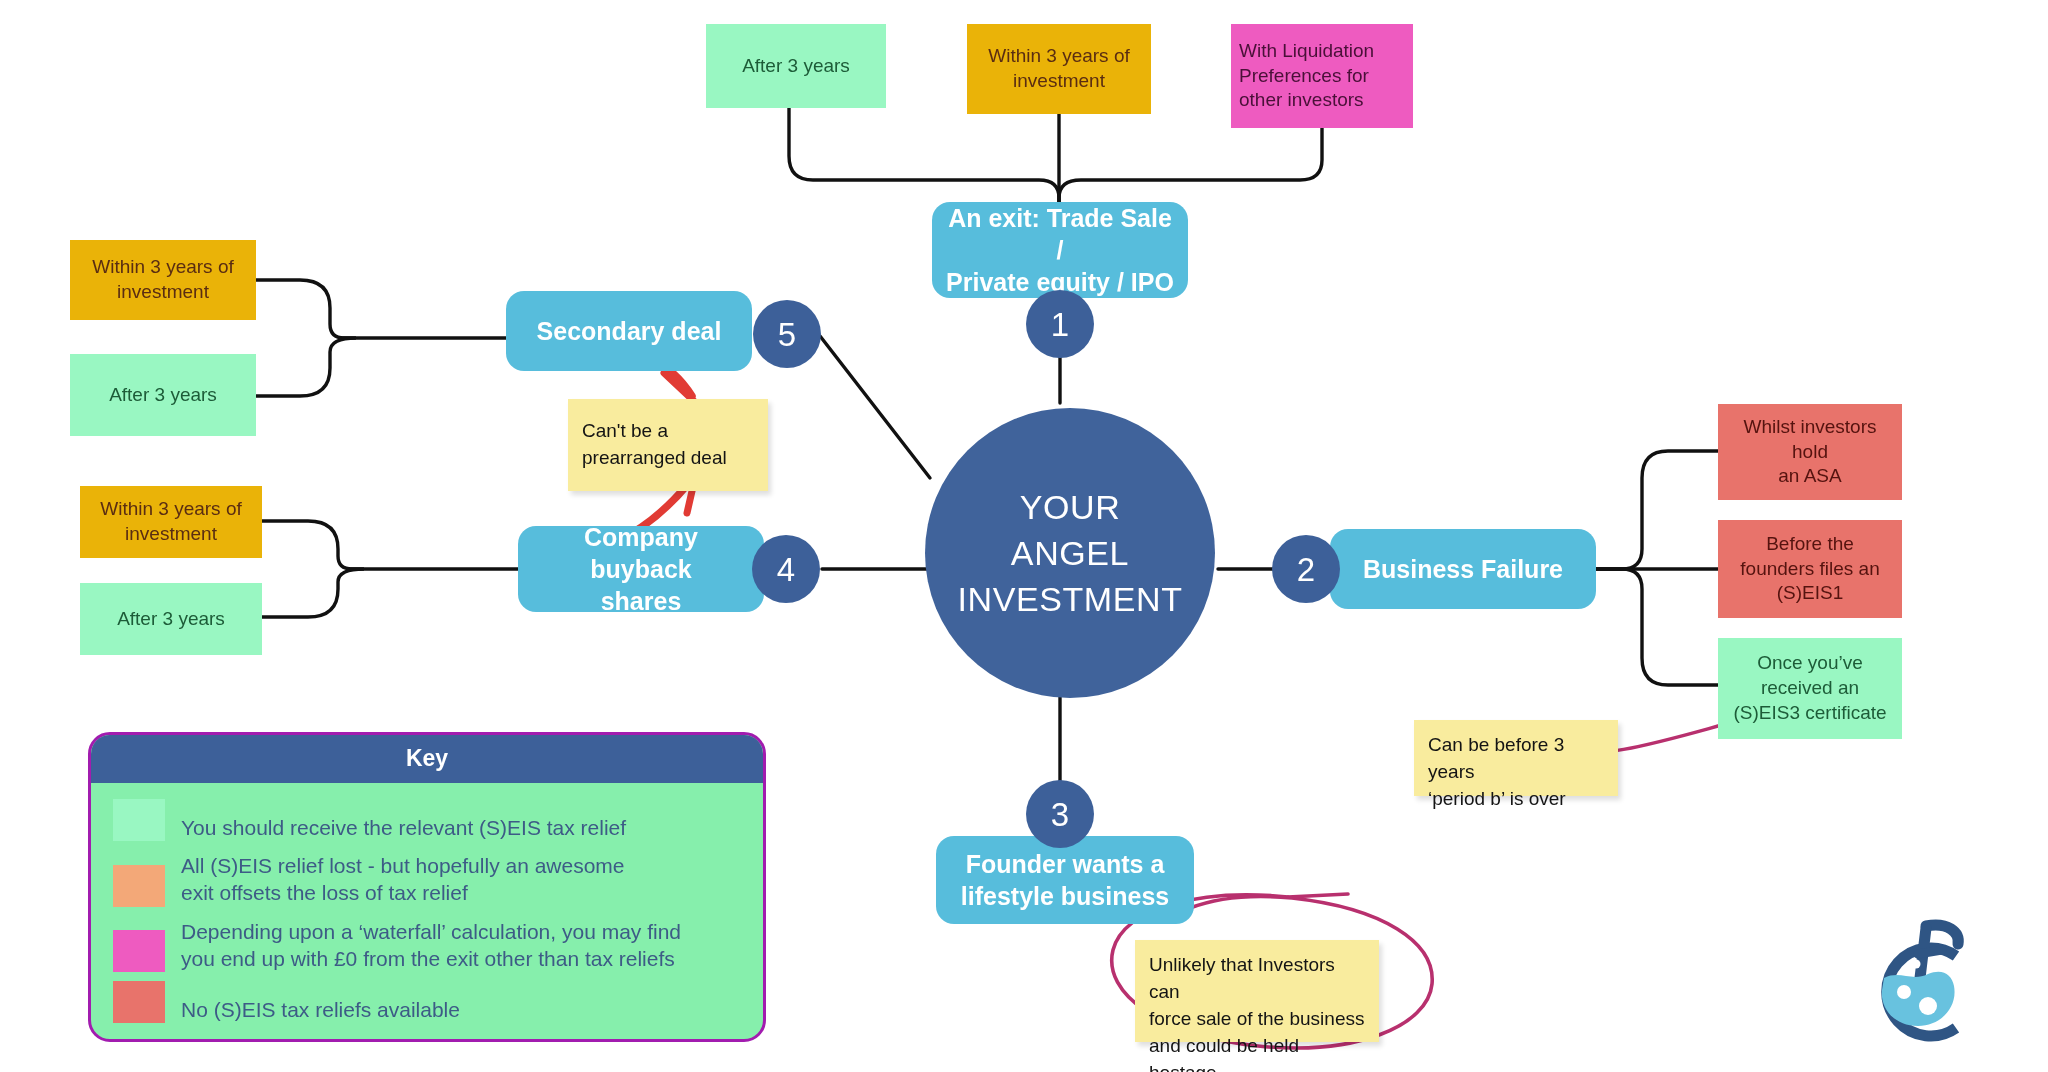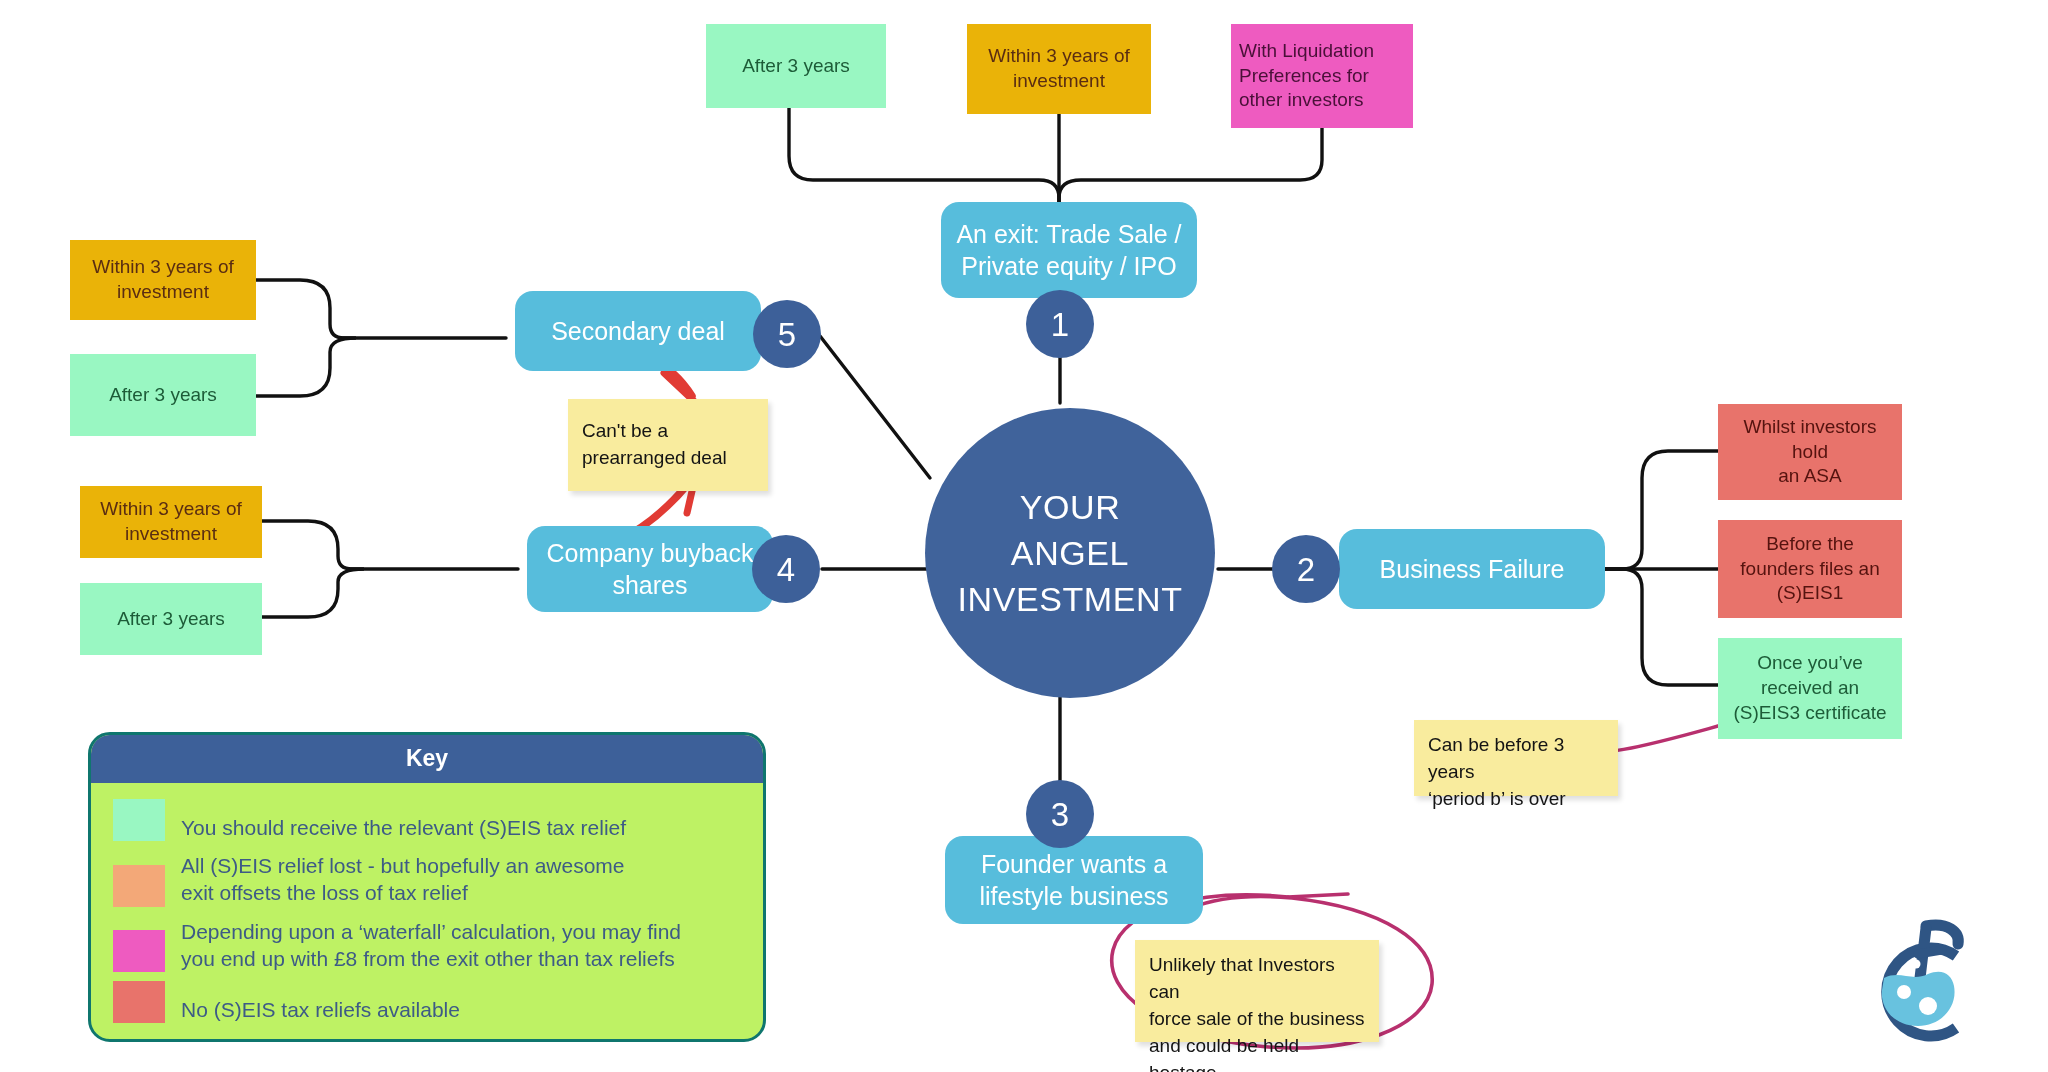--- a/index.html
+++ b/index.html
@@ -20,23 +20,23 @@
     font-size:19px;padding:4px 8px;white-space:pre-line;
   }
   .tile.green{background:#99F7C2;color:#1d5c38;}
   .tile.orange{background:#eab308;color:#5a2d12;}
   .tile.pink{background:#EE5BC0;color:#4a1038;justify-content:flex-start;text-align:left;}
   .tile.red{background:#E8736B;color:#55130f;}
 
   
   .pill{
     position:absolute;box-sizing:border-box;background:#57BDDC;
-    border-radius:18px;color:#ffffff;font-weight:normal;font-size:25px;
+    border-radius:18px;color:#ffffff;font-weight:bold;font-size:25px;
     display:flex;align-items:center;justify-content:center;text-align:center;
-    line-height:1.28;padding:20px 14px;white-space:pre-line;z-index:4;margin-left:9px;
+    line-height:1.28;padding:20px 14px;white-space:pre-line;z-index:4;
   }
 
   
   .numnode{
     position:absolute;background:#3D6099;border-radius:50%;
     color:#ffffff;font-size:33px;line-height:1;
     display:flex;align-items:center;justify-content:center;z-index:5;
   }
 
   
@@ -50,22 +50,22 @@
   
   .sticky{
     position:absolute;box-sizing:border-box;background:#F9EC9E;
     color:#141414;font-size:19px;line-height:1.42;padding:12px 14px;
     box-shadow:3px 4px 5px rgba(0,0,0,.13);white-space:pre-line;z-index:6;
   }
   .sticky.mid{display:flex;align-items:center;}
 
   
   #key{
-    position:absolute;box-sizing:border-box;background:#bef264;
-    border:3px solid #0f766e;border-radius:22px;z-index:7;overflow:hidden;
+    position:absolute;box-sizing:border-box;background:#86efac;
+    border:3px solid #a21caf;border-radius:22px;z-index:7;overflow:hidden;
   }
   #key-title{
     background:#3D6099;color:#ffffff;font-weight:bold;font-size:23px;
     text-align:center;padding:10px 0 11px;border-radius:18px 18px 0 0;
   }
   #key-body{padding:16px 18px 14px 22px;}
   .key-row{display:flex;align-items:flex-end;margin-bottom:9px;}
   .key-sw{width:52px;height:42px;flex:0 0 52px;margin-right:16px;}
   .key-tx{color:#3D5B86;font-size:21px;line-height:1.30;white-space:pre-line;padding-top:2px;}
 
@@ -195,21 +195,21 @@
 
       <div class="key-row">
         <div class="key-sw" style="background:#F3A878;"></div>
         <div class="key-tx">All (S)EIS relief lost - but hopefully an awesome
 exit offsets the loss of tax relief</div>
       </div>
 
       <div class="key-row">
         <div class="key-sw" style="background:#EE5BC0;"></div>
         <div class="key-tx">Depending upon a ‘waterfall’ calculation, you may find
-you end up with £8 from the exit other than tax reliefs</div>
+you end up with £0 from the exit other than tax reliefs</div>
       </div>
 
       <div class="key-row">
         <div class="key-sw" style="background:#E8736B;"></div>
         <div class="key-tx">No (S)EIS tax reliefs available</div>
       </div>
 
     </div>
   </div>
 

